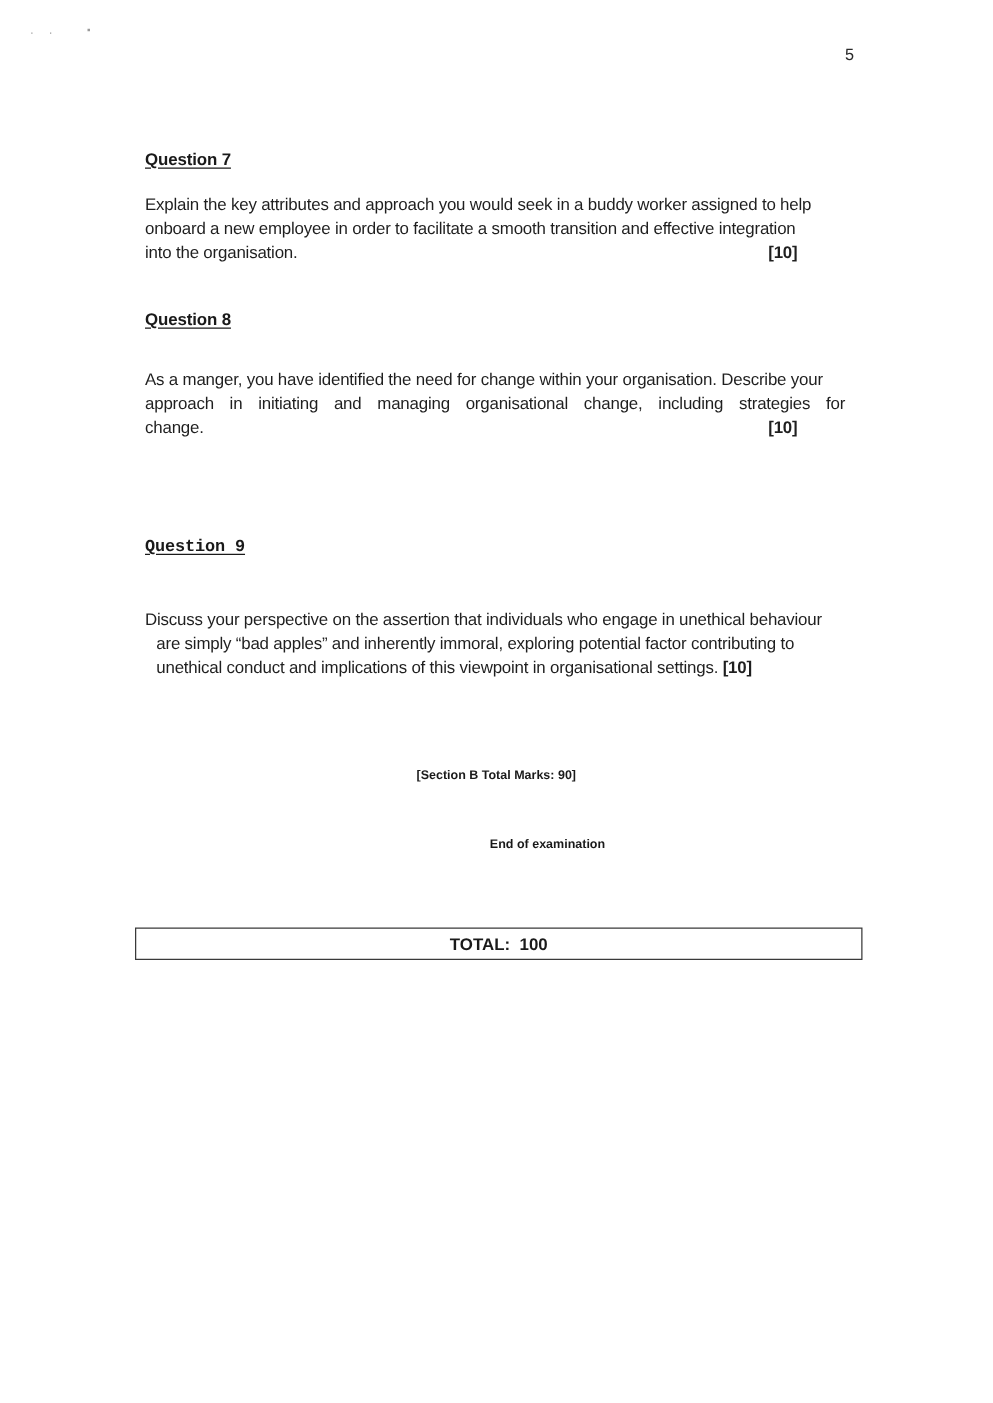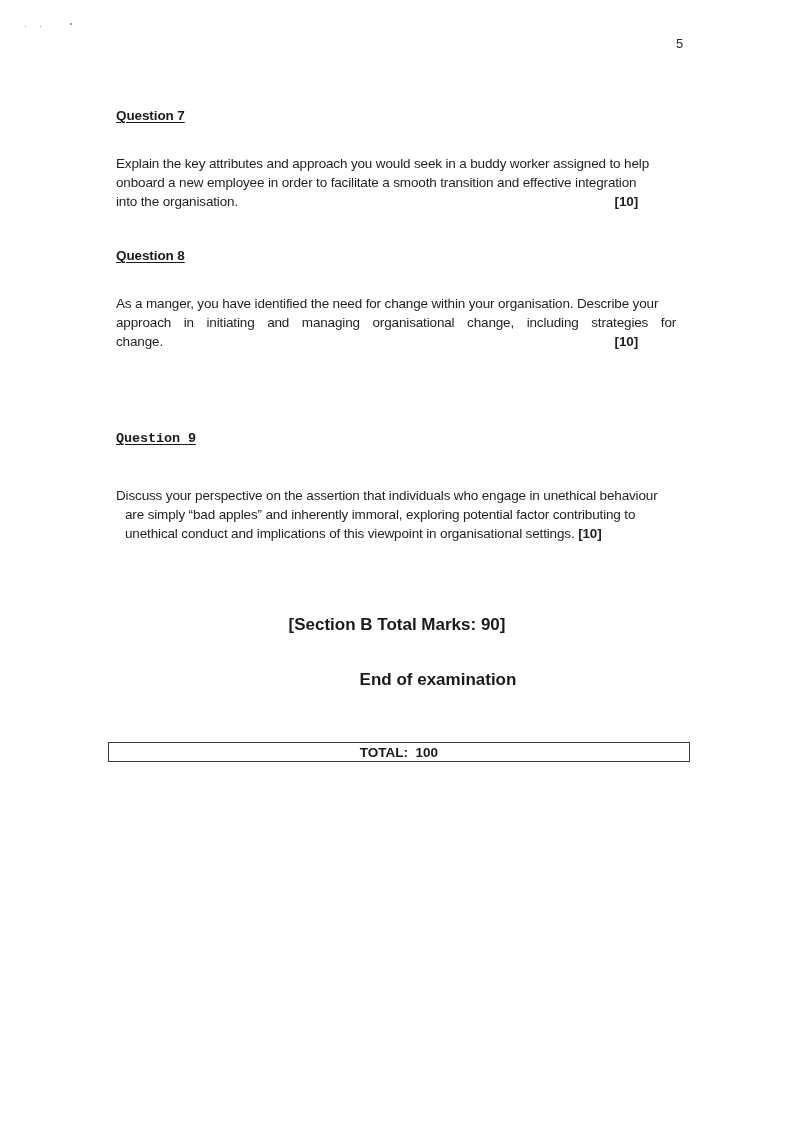--- a/index.html
+++ b/index.html
@@ -67,30 +67,30 @@
       font-weight: bold;
     }
     .indent {
       padding-left: 9px;
     }
     .center-bold {
       position: absolute;
       left: 0;
       width: 794px;
       text-align: center;
-      font-size: 17px;
+      font-size: 10px;
       font-weight: bold;
       color: #1a1a1a;
     }
     .total-box {
       position: absolute;
       left: 108px;
       top: 742px;
       width: 582px;
-      height: 20px;
+      height: 26px;
       border: 1px solid #3a3a3a;
       box-sizing: border-box;
       display: flex;
       align-items: center;
       justify-content: center;
       font-size: 13.5px;
       font-weight: bold;
       color: #1a1a1a;
     }
     .total-box span { white-space: pre; }
@@ -99,21 +99,21 @@
 <body>
 
 <div class="page">
 
   <div class="speck" style="left:25px;top:26px;"></div>
   <div class="speck" style="left:40px;top:26px;"></div>
   <div class="speck" style="left:70px;top:23px;width:2px;height:2px;"></div>
 
   <div class="page-number">5</div>
 
-  <div class="question-heading" style="top:108px;">Question 7</div>
+  <div class="question-heading" style="top:120px;">Question 7</div>
   <div class="question-body" style="top:154px;">
     <span class="line">Explain the key attributes and approach you would seek in a buddy worker assigned to help</span>
     <span class="line">onboard a new employee in order to facilitate a smooth transition and effective integration</span>
     <span class="line">
       <span>into the organisation.</span>
       <span class="line-right-marks">[10]</span>
     </span>
   </div>
 
   <div class="question-heading" style="top:248px;">Question 8</div>

